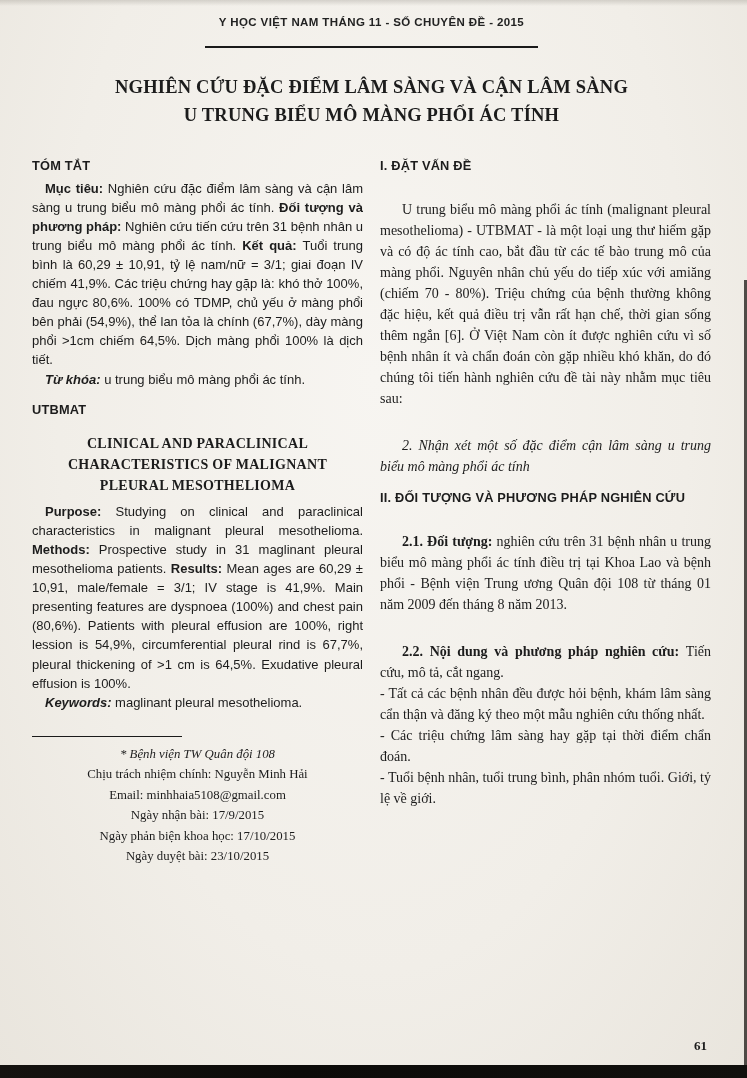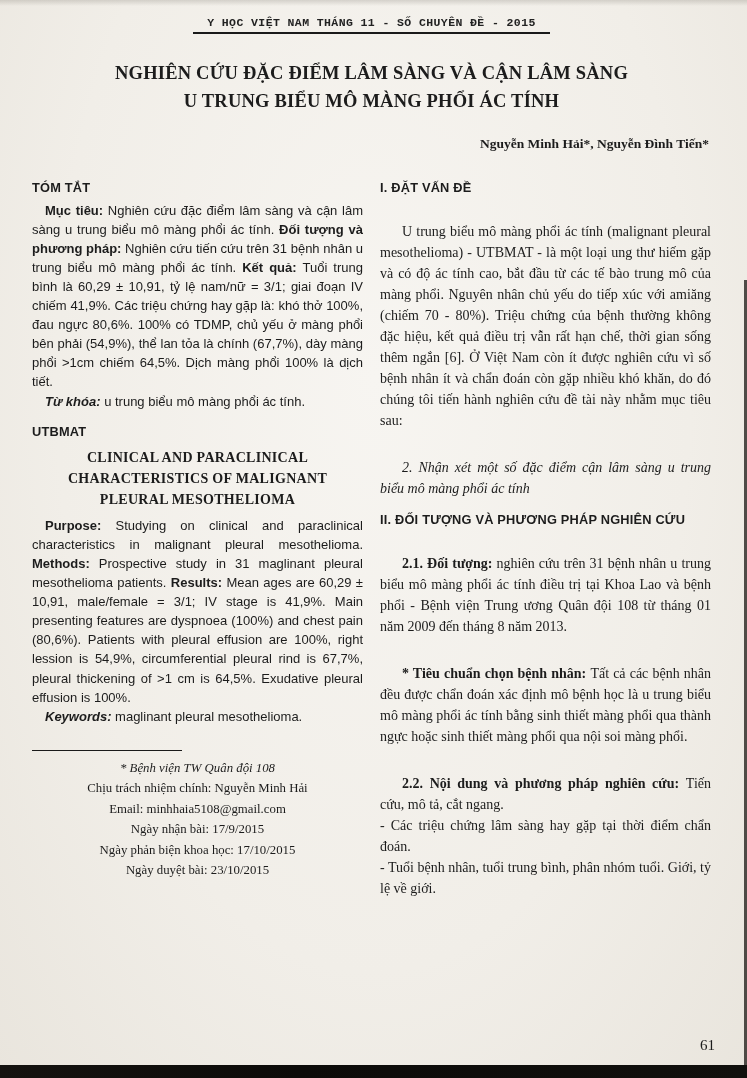--- a/index.html
+++ b/index.html
@@ -5,23 +5,23 @@
   html,body{margin:0;padding:0;background:#777;}
   .page{
     position:relative;width:747px;height:1078px;box-sizing:border-box;
     background:radial-gradient(ellipse at 50% 35%, #f7f5f1 0%, #f1eee8 60%, #e9e5dd 100%);
     color:#1c1c1c;overflow:hidden;
     font-family:"Liberation Serif", serif;
   }
   .content{padding:12px 36px 0 32px;}
   .journal-header{text-align:center;}
   .journal-header span{
-    display:inline-block;font-family:Liberation Mono, monospace;
+    display:inline-block;font-family:Liberation Sans, sans-serif;
     font-size:11.5px;font-weight:bold;letter-spacing:.4px;
-    padding:0 14px 3px 14px;border-bottom:2.5px solid #1a1a1a;color:#222;
+    padding:0 14px 18px 14px;border-bottom:2.5px solid #1a1a1a;color:#222;
   }
   h1.title{
     margin:26px 0 0 0;text-align:center;font-size:18.5px;line-height:1.5;
     font-weight:bold;letter-spacing:.2px;font-family:"Liberation Serif", serif;
   }
   .authors{
     margin-top:20px;text-align:right;font-weight:bold;font-size:13.5px;padding-right:2px;
   }
   .columns{display:flex;gap:17px;margin-top:18px;}
   .col{width:331px;}
@@ -32,30 +32,30 @@
   h2.sec.first{margin-top:10px;}
   .para{margin:0;text-align:justify;}
   .b{font-weight:bold;}
   .i{font-style:italic;}
   .abstract .para{
     font-family:"Liberation Sans", sans-serif;font-size:13px;line-height:1.47;
   }
   .abstract .para.indent{text-indent:13px;}
   .en-title{
     text-align:center;font-weight:bold;font-size:14px;line-height:1.5;
-    margin:8px 6px 6px 6px;letter-spacing:.3px;font-family:"Liberation Serif", serif;
+    margin:16px 6px 6px 6px;letter-spacing:.3px;font-family:"Liberation Serif", serif;
   }
   .col-right .para{font-size:14px;line-height:1.5;}
   .col-right .para.indent{text-indent:22px;margin-top:26px;}
   .col-right .para.italic{font-style:italic;}
   .footnote-block{margin-top:24px;}
   .footnote-rule{width:150px;border-top:1.5px solid #1a1a1a;margin-bottom:7px;}
   .footnotes .para{font-size:12.8px;line-height:1.6;text-align:center;}
   .page-number{
-    position:absolute;right:32px;bottom:24px;font-weight:normal;font-size:15px;
+    position:absolute;right:40px;bottom:24px;font-weight:bold;font-size:13px;
   }
   .scan-bottom{
     position:absolute;left:0;right:0;bottom:0;height:13px;
     background:linear-gradient(to right,#151310 0%,#0c0b09 40%,#11100d 100%);
   }
   .scan-right{
     position:absolute;right:0;top:280px;bottom:13px;width:3px;
     background:rgba(25,22,18,.75);
   }
   .scan-top{
@@ -72,21 +72,20 @@
 
     <div class="journal-header">
       <span>Y HỌC VIỆT NAM THÁNG 11 - SỐ CHUYÊN ĐỀ - 2015</span>
     </div>
 
     <h1 class="title">
       <span>NGHIÊN CỨU ĐẶC ĐIỂM LÂM SÀNG VÀ CẬN LÂM SÀNG</span><br>
       <span>U TRUNG BIỂU MÔ MÀNG PHỔI ÁC TÍNH</span>
     </h1>
 
-    <div class="authors">Nguyễn Minh Hải*, Nguyễn Đình Tiến*</div>
 
     <div class="columns">
 
       <div class="col col-left">
         <h2 class="sec first">TÓM TẮT</h2>
         <div class="abstract">
             <p class="para indent"><span class="b">Mục tiêu: </span><span>Nghiên cứu đặc điểm lâm sàng và cận lâm sàng u trung biểu mô màng phổi ác tính. </span><span class="b">Đối tượng và phương pháp: </span><span>Nghiên cứu tiến cứu trên 31 bệnh nhân u trung biểu mô màng phổi ác tính. </span><span class="b">Kết quả: </span><span>Tuổi trung bình là 60,29 ± 10,91, tỷ lệ nam/nữ = 3/1; giai đoạn IV chiếm 41,9%. Các triệu chứng hay gặp là: khó thở 100%, đau ngực 80,6%. 100% có TDMP, chủ yếu ở màng phổi bên phải (54,9%), thể lan tỏa là chính (67,7%), dày màng phổi &gt;1cm chiếm 64,5%. Dịch màng phổi 100% là dịch tiết.</span></p>
             <p class="para indent"><span class="b i">Từ khóa: </span><span>u trung biểu mô màng phổi ác tính.</span></p>
           </div>
 
@@ -113,22 +112,22 @@
       <div class="col col-right">
         <h2 class="sec first">I. ĐẶT VẤN ĐỀ</h2>
         <div>
             <p class="para indent"><span>U trung biểu mô màng phổi ác tính (malignant pleural mesothelioma) - UTBMAT - là một loại ung thư hiếm gặp và có độ ác tính cao, bắt đầu từ các tế bào trung mô của màng phổi. Nguyên nhân chủ yếu do tiếp xúc với amiăng (chiếm 70 - 80%). Triệu chứng của bệnh thường không đặc hiệu, kết quả điều trị vẫn rất hạn chế, thời gian sống thêm ngắn [6]. Ở Việt Nam còn ít được nghiên cứu vì số bệnh nhân ít và chẩn đoán còn gặp nhiều khó khăn, do đó chúng tôi tiến hành nghiên cứu đề tài này nhằm mục tiêu sau:</span></p>
             <p class="para indent italic"><span>2. Nhận xét một số đặc điểm cận lâm sàng u trung biểu mô màng phổi ác tính</span></p>
           </div>
 
         <h2 class="sec">II. ĐỐI TƯỢNG VÀ PHƯƠNG PHÁP NGHIÊN CỨU</h2>
         <div>
             <p class="para indent"><span class="b">2.1. Đối tượng: </span><span>nghiên cứu trên 31 bệnh nhân u trung biểu mô màng phổi ác tính điều trị tại Khoa Lao và bệnh phổi - Bệnh viện Trung ương Quân đội 108 từ tháng 01 năm 2009 đến tháng 8 năm 2013.</span></p>
-            <p class="para indent"><span class="b">* Tiêu chuẩn chọn bệnh nhân: </span><span>Tất cả các bệnh nhân đều được chẩn đoán xác định mô bệnh học là u trung biểu mô màng phổi ác tính bằng sinh thiết màng phổi qua thành ngực hoặc sinh thiết màng phổi qua nội soi màng phổi.</span></p>
             <p class="para indent"><span class="b">2.2. Nội dung và phương pháp nghiên cứu: </span><span>Tiến cứu, mô tả, cắt ngang.</span></p>
+            <p class="para"><span>- Tất cả các bệnh nhân đều được hỏi bệnh, khám lâm sàng cẩn thận và đăng ký theo một mẫu nghiên cứu thống nhất.</span></p>
             <p class="para"><span>- Các triệu chứng lâm sàng hay gặp tại thời điểm chẩn đoán.</span></p>
             <p class="para"><span>- Tuổi bệnh nhân, tuổi trung bình, phân nhóm tuổi. Giới, tỷ lệ về giới.</span></p>
           </div>
       </div>
 
     </div>
   </div>
 
   <div class="page-number">61</div>
   <div class="scan-right"></div>

